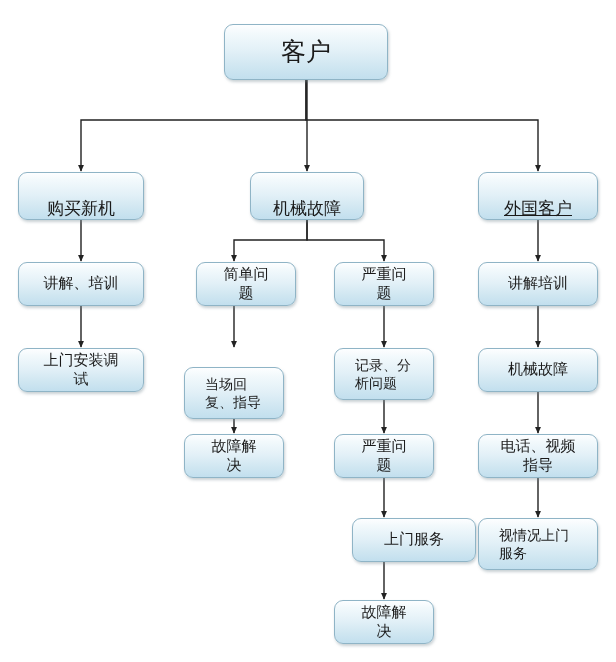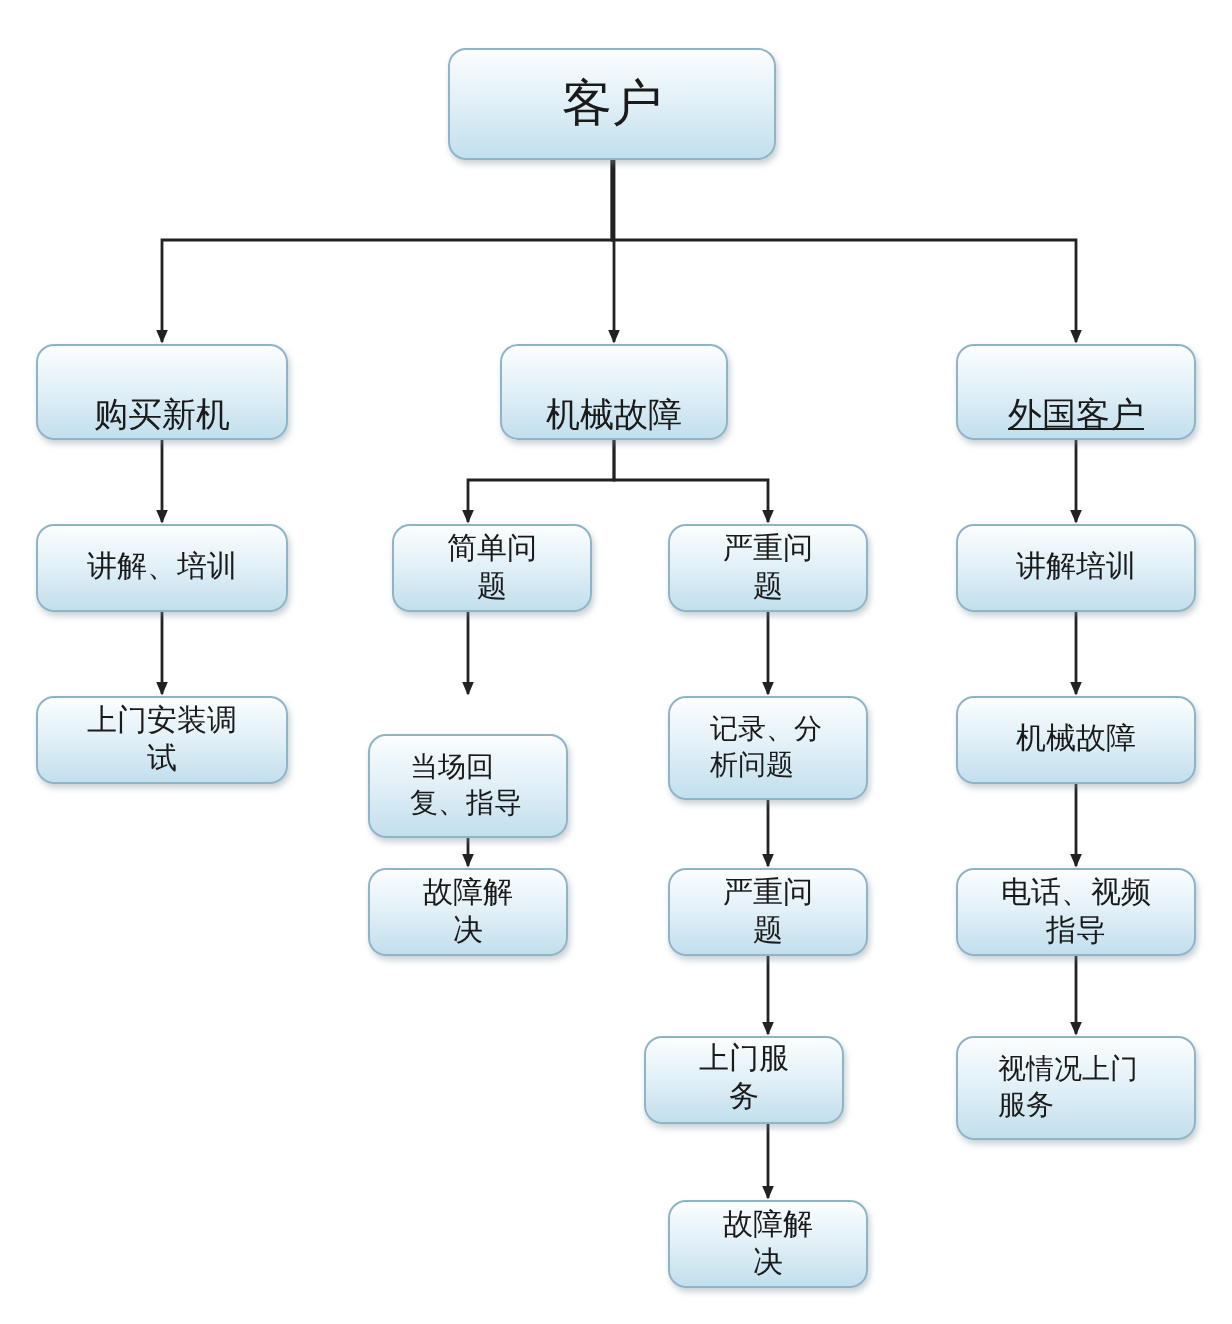--- a/index.html
+++ b/index.html
@@ -113,21 +113,21 @@
       </div>
       <div class="node n-lvl2 center" style="left: 334px; top: 262px; width: 100px; height: 44px;">
         <span class="label">严重问题</span>
       </div>
       <div class="node n-body left" style="left: 334px; top: 348px; width: 100px; height: 52px;">
         <span class="label">记录、分析问题</span>
       </div>
       <div class="node n-lvl2 center" style="left: 334px; top: 434px; width: 100px; height: 44px;">
         <span class="label">严重问题</span>
       </div>
-      <div class="node n-lvl2 center" style="left: 322px; top: 518px; width: 100px; height: 44px; font-family: Liberation Serif, serif;">
+      <div class="node n-lvl2 center" style="left: 352px; top: 518px; width: 124px; height: 44px;">
         <span class="label">上门服务</span>
       </div>
       <div class="node n-lvl2 center" style="left: 334px; top: 600px; width: 100px; height: 44px;">
         <span class="label">故障解决</span>
       </div>
       <div class="node n-lvl1 center" style="left: 478px; top: 172px; width: 120px; height: 48px; text-decoration: underline;">
         <span class="label">外国客户</span>
       </div>
       <div class="node n-lvl2 center" style="left: 478px; top: 262px; width: 120px; height: 44px; justify-content: flex-end;">
         <span class="label">讲解培训</span>

